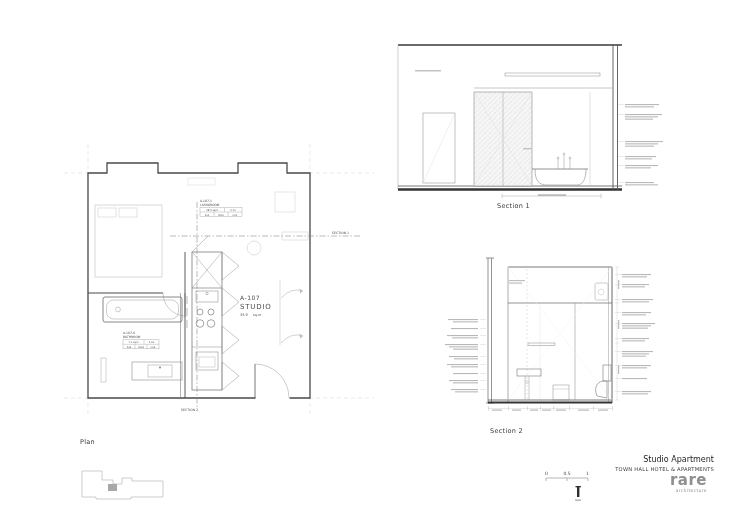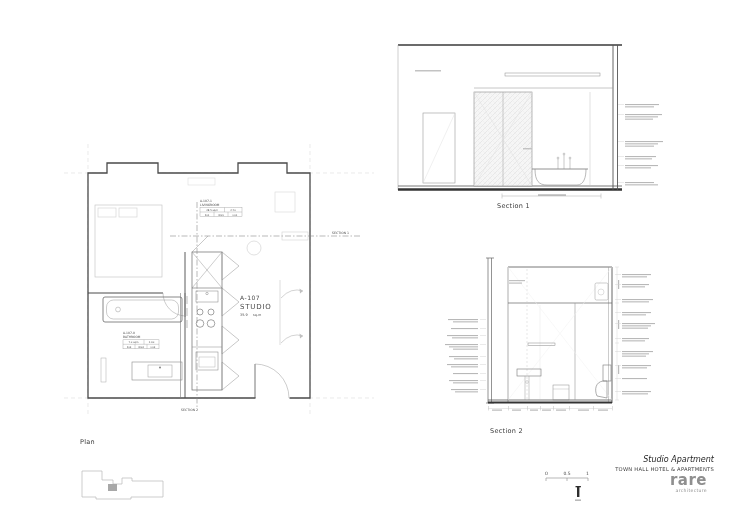--- a/index.html
+++ b/index.html
@@ -1,21 +1,21 @@
 <!DOCTYPE html>
 <html><head>
 <meta charset="utf-8">
 <style>
   html,body{margin:0;padding:0;background:#e8e8e8;}
   .sheet{position:relative;width:731px;height:514px;background:#ffffff;overflow:hidden;
          font-family:"DejaVu Sans","Liberation Sans",sans-serif;}
   .abs{position:absolute;}
   .lbl{position:absolute;font-size:6.5px;color:#3a3a3a;letter-spacing:.3px;}
   .title-block{position:absolute;top:455px;right:17px;text-align:right;}
-  .tb-title{font-size:8px;color:#1f1f1f;font-style:italic;}
+  .tb-title{font-size:8px;color:#1f1f1f;}
   .tb-sub{font-size:5.2px;color:#3a3a3a;margin-top:2px;letter-spacing:.25px;}
   .logo{position:absolute;top:473px;right:24px;text-align:right;color:#8f8f8f;}
   .logo-word{font-size:15px;line-height:14px;letter-spacing:.5px;font-weight:600;margin-left:40px;}
   .logo-sub{font-size:4.6px;letter-spacing:.3px;margin-top:.5px;}
   svg{overflow:visible;}
   svg text{font-family:"DejaVu Sans","Liberation Sans",sans-serif;fill:#4a4a4a;}
 </style>
 </head>
 <body>
 

